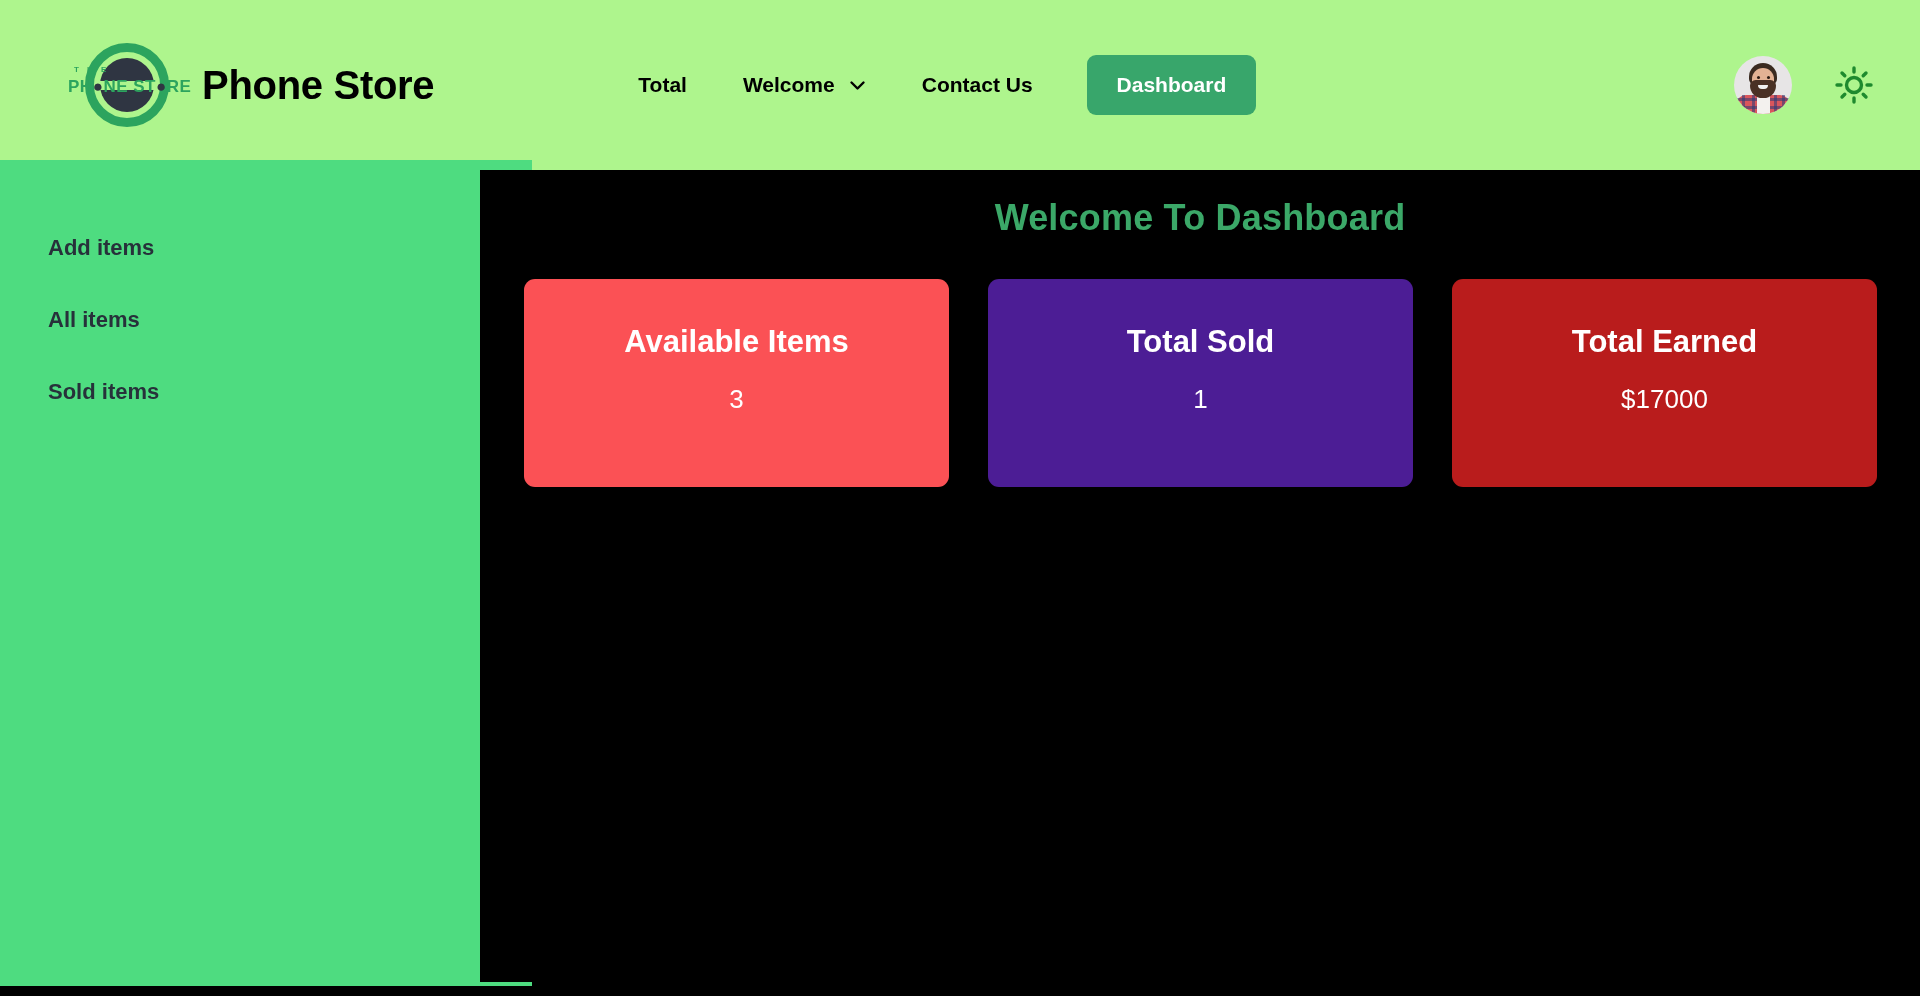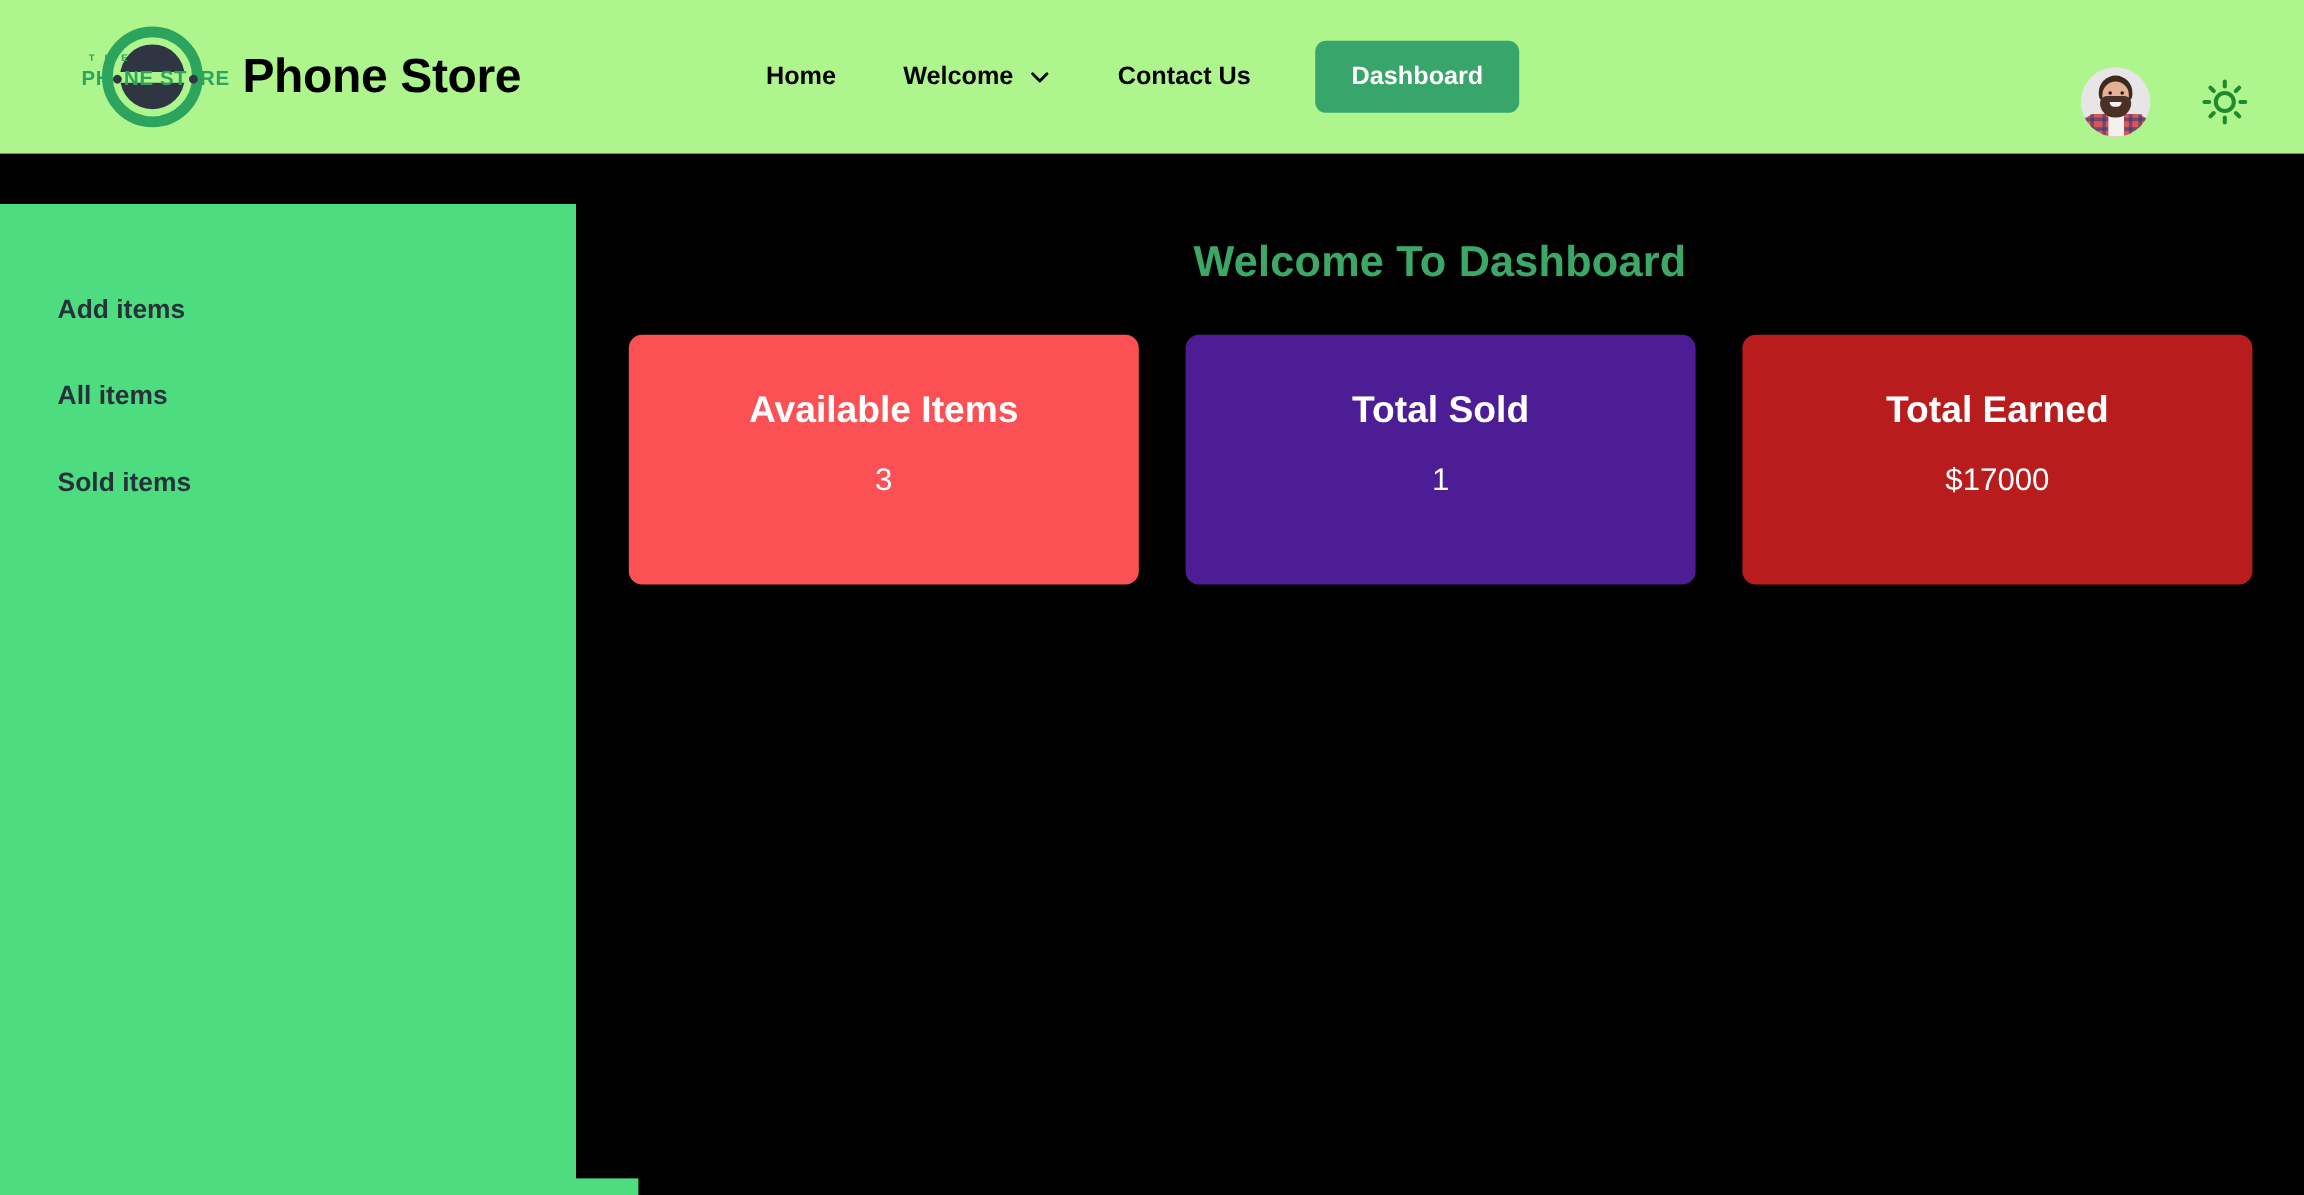--- a/index.html
+++ b/index.html
@@ -11,21 +11,21 @@
     overflow: hidden;
     background: #000000;
     font-family: "Liberation Sans", sans-serif;
   }
 
   
   .header {
     position: absolute;
     top: 0; left: 0;
     width: 1920px;
-    height: 128px;
+    height: 170px;
     background: #AEF58D;
     display: flex;
     align-items: center;
   }
 
   .brand {
     display: flex;
     align-items: center;
     margin-left: 68px;
   }
@@ -209,21 +209,21 @@
     height: 40px;
     cursor: pointer;
     flex: 0 0 40px;
   }
   .sun-icon svg { display: block; }
 
   
   .sidebar {
     position: absolute;
     left: 0;
-    top: 170px;
+    top: 160px;
     width: 532px;
     height: 826px;
     background: #4EDC80;
     padding-top: 52px;
   }
   .side-item {
     font-size: 22px;
     font-weight: bold;
     color: #27313A;
     padding: 0 0 0 48px;
@@ -290,21 +290,21 @@
       <div class="logo-inner"></div>
       <div class="logo-slot"></div>
       <div class="logo-the">T H E</div>
       <div class="logo-word"><span>PH</span><span class="dark">●</span><span>NE ST</span><span class="dark">●</span><span>RE</span></div>
     </div>
     <div class="brand-title">Phone Store</div>
   </div>
 
   <nav class="nav">
     <div class="nav-link">
-      <span>Home</span>
+      <span>Total</span>
     </div>
     <div class="nav-link">
       <span>Welcome</span>
       <span class="chevron-down">
         <svg width="17" height="17" viewBox="0 0 17 17">
           <path d="M2.5 5.5 L8.5 11.5 L14.5 5.5" fill="none" stroke="#000000" stroke-width="2.4" stroke-linecap="round" stroke-linejoin="round"></path>
         </svg>
       </span>
     </div>
     <div class="nav-link">

